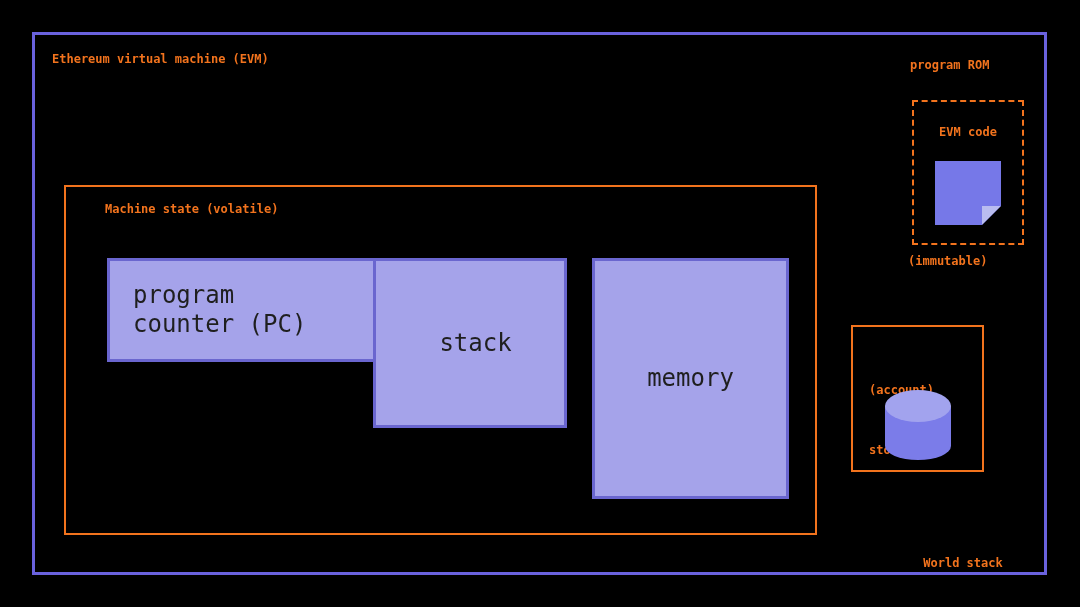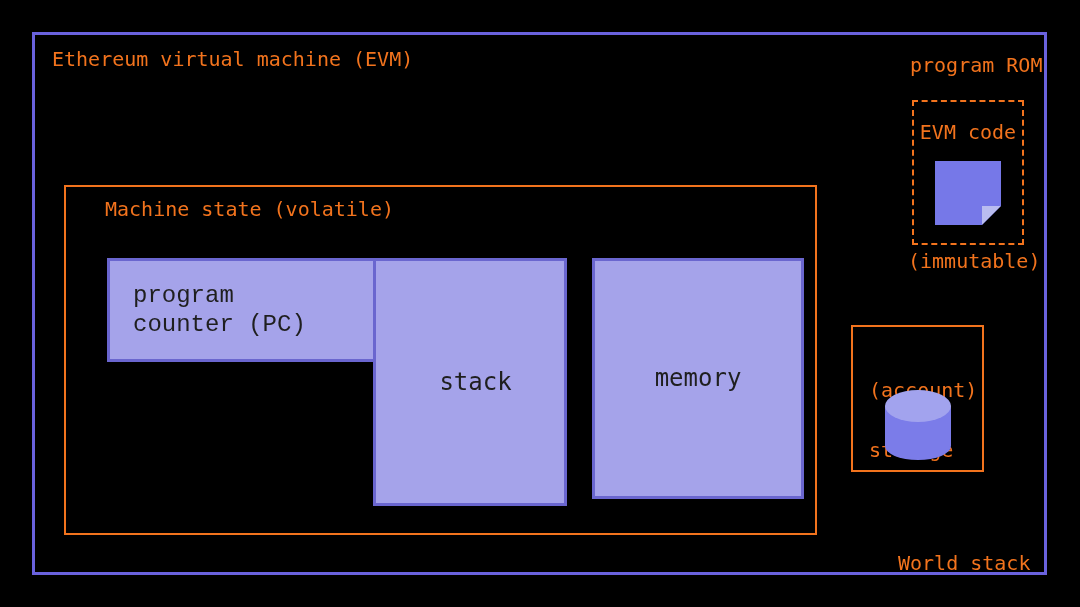--- a/index.html
+++ b/index.html
@@ -18,22 +18,22 @@
   html,body {
     width:1080px; height:607px;
     background: var(--background);
     font-family: "DejaVu Sans Mono", "Liberation Mono", monospace;
     overflow:hidden;
     position:relative;
   }
   .abs { position:absolute; }
   .orange-label {
     color: var(--orange);
-    font-weight: normal;
-    font-size: 20px;
+    font-weight: bold;
+    font-size: 12px;
     line-height: 20px;
     white-space: pre;
   }
   
   .evm-frame {
     left:32px; top:32px; width:1015px; height:543px;
     border:3px solid var(--frame-border);
   }
   .evm-title { left:52px; top:49px; }
 
@@ -45,24 +45,24 @@
   .machine-state-label { left:39px; top:12px; }
   .mem-box {
     background: var(--box-fill);
     border:3px solid var(--box-border);
     color: var(--box-text);
     font-size:24px; line-height:29px;
     display:flex; flex-direction:column; justify-content:center;
   }
   .mem-box.left-text { align-items:flex-start; padding-left:23px; }
   .mem-box.center-text { align-items:center; }
-  .box-pc  { left:41px;  top:71px;  width:281px; height:104px;font-family:Liberation Mono, monospace; }
+  .box-pc  { left:41px;  top:71px;  width:281px; height:104px; }
   .box-gas { left:41px;  top:207px; width:233px; height:105px; }
-  .box-stack  { left:307px; top:71px; width:194px; height:248px;padding-left:11px; }
-  .box-memory { left:526px; top:71px; width:212px; height:241px; }
+  .box-stack  { left:307px; top:71px; width:194px; height:170px;padding-left:11px; }
+  .box-memory { left:526px; top:71px; width:197px; height:241px; }
 
   
   .vrom-label { left:910px; top:55px; }
   .rom-dashed-box {
     left:912px; top:100px; width:112px; height:145px;
     border:2px dashed var(--orange);
   }
   .evm-code-label { left:0; right:0; top:20px; text-align:center; }
   .note-icon {
     left:21px; top:59px; width:66px; height:64px;

